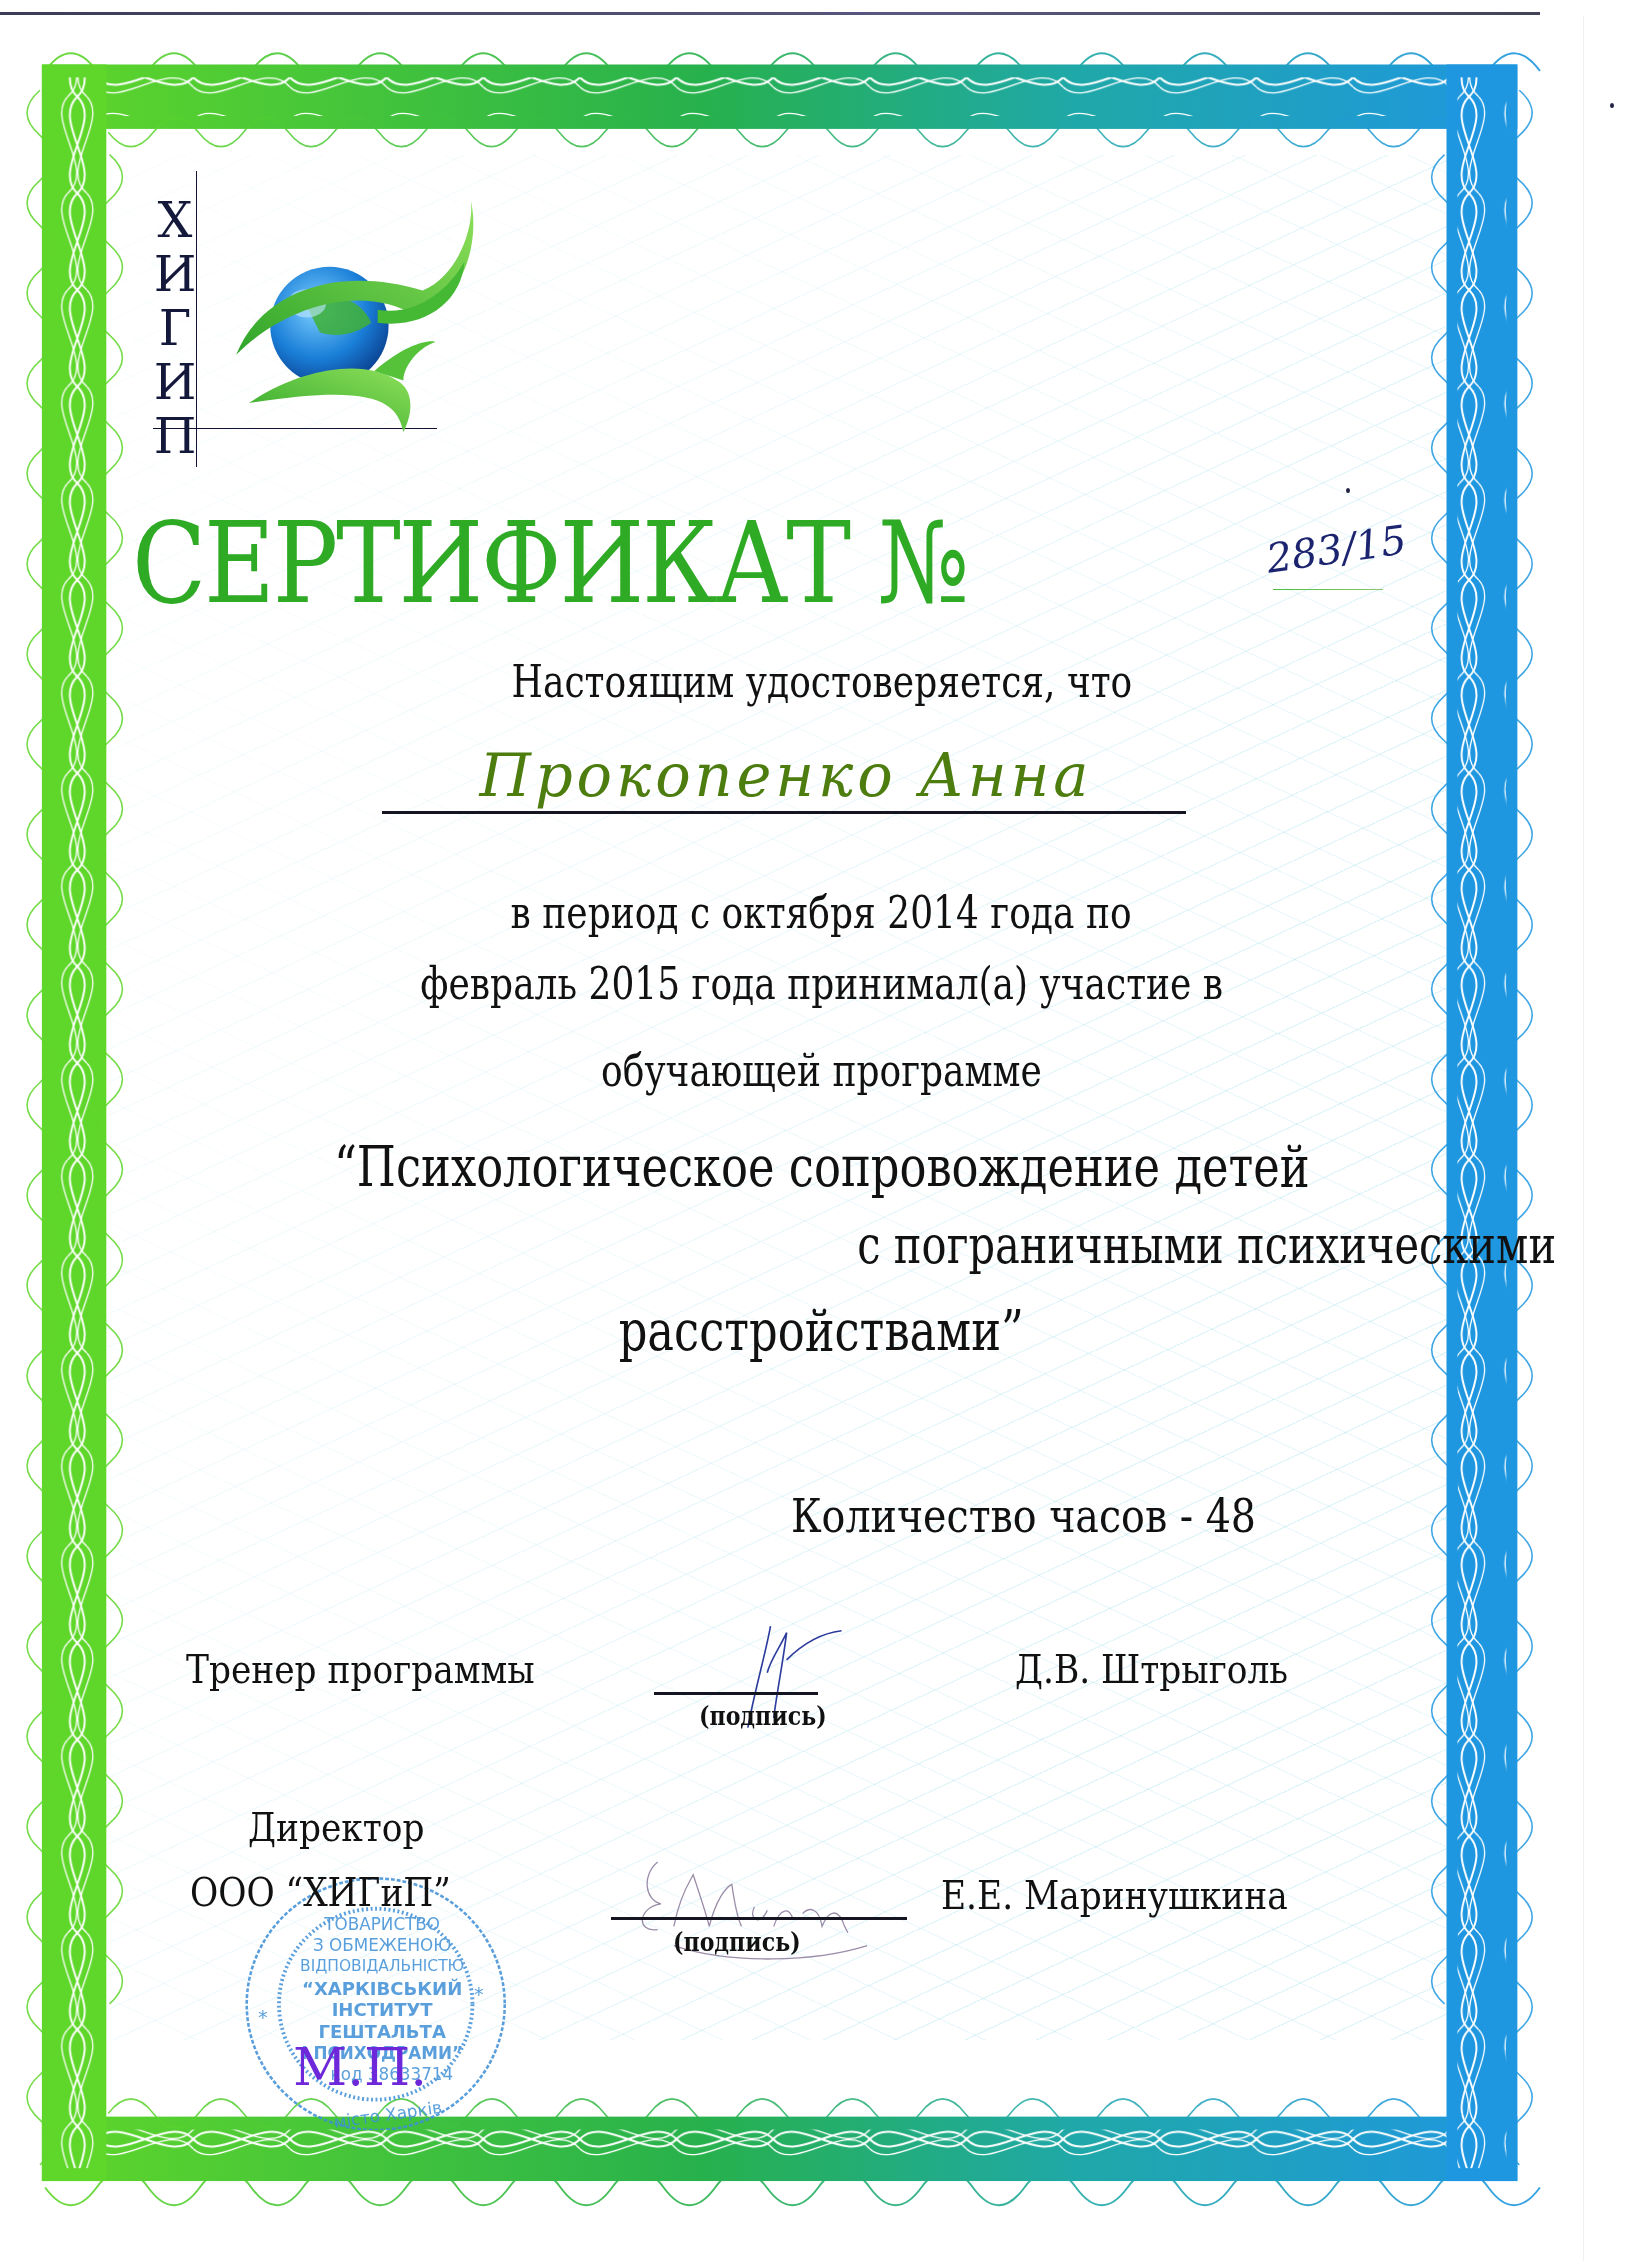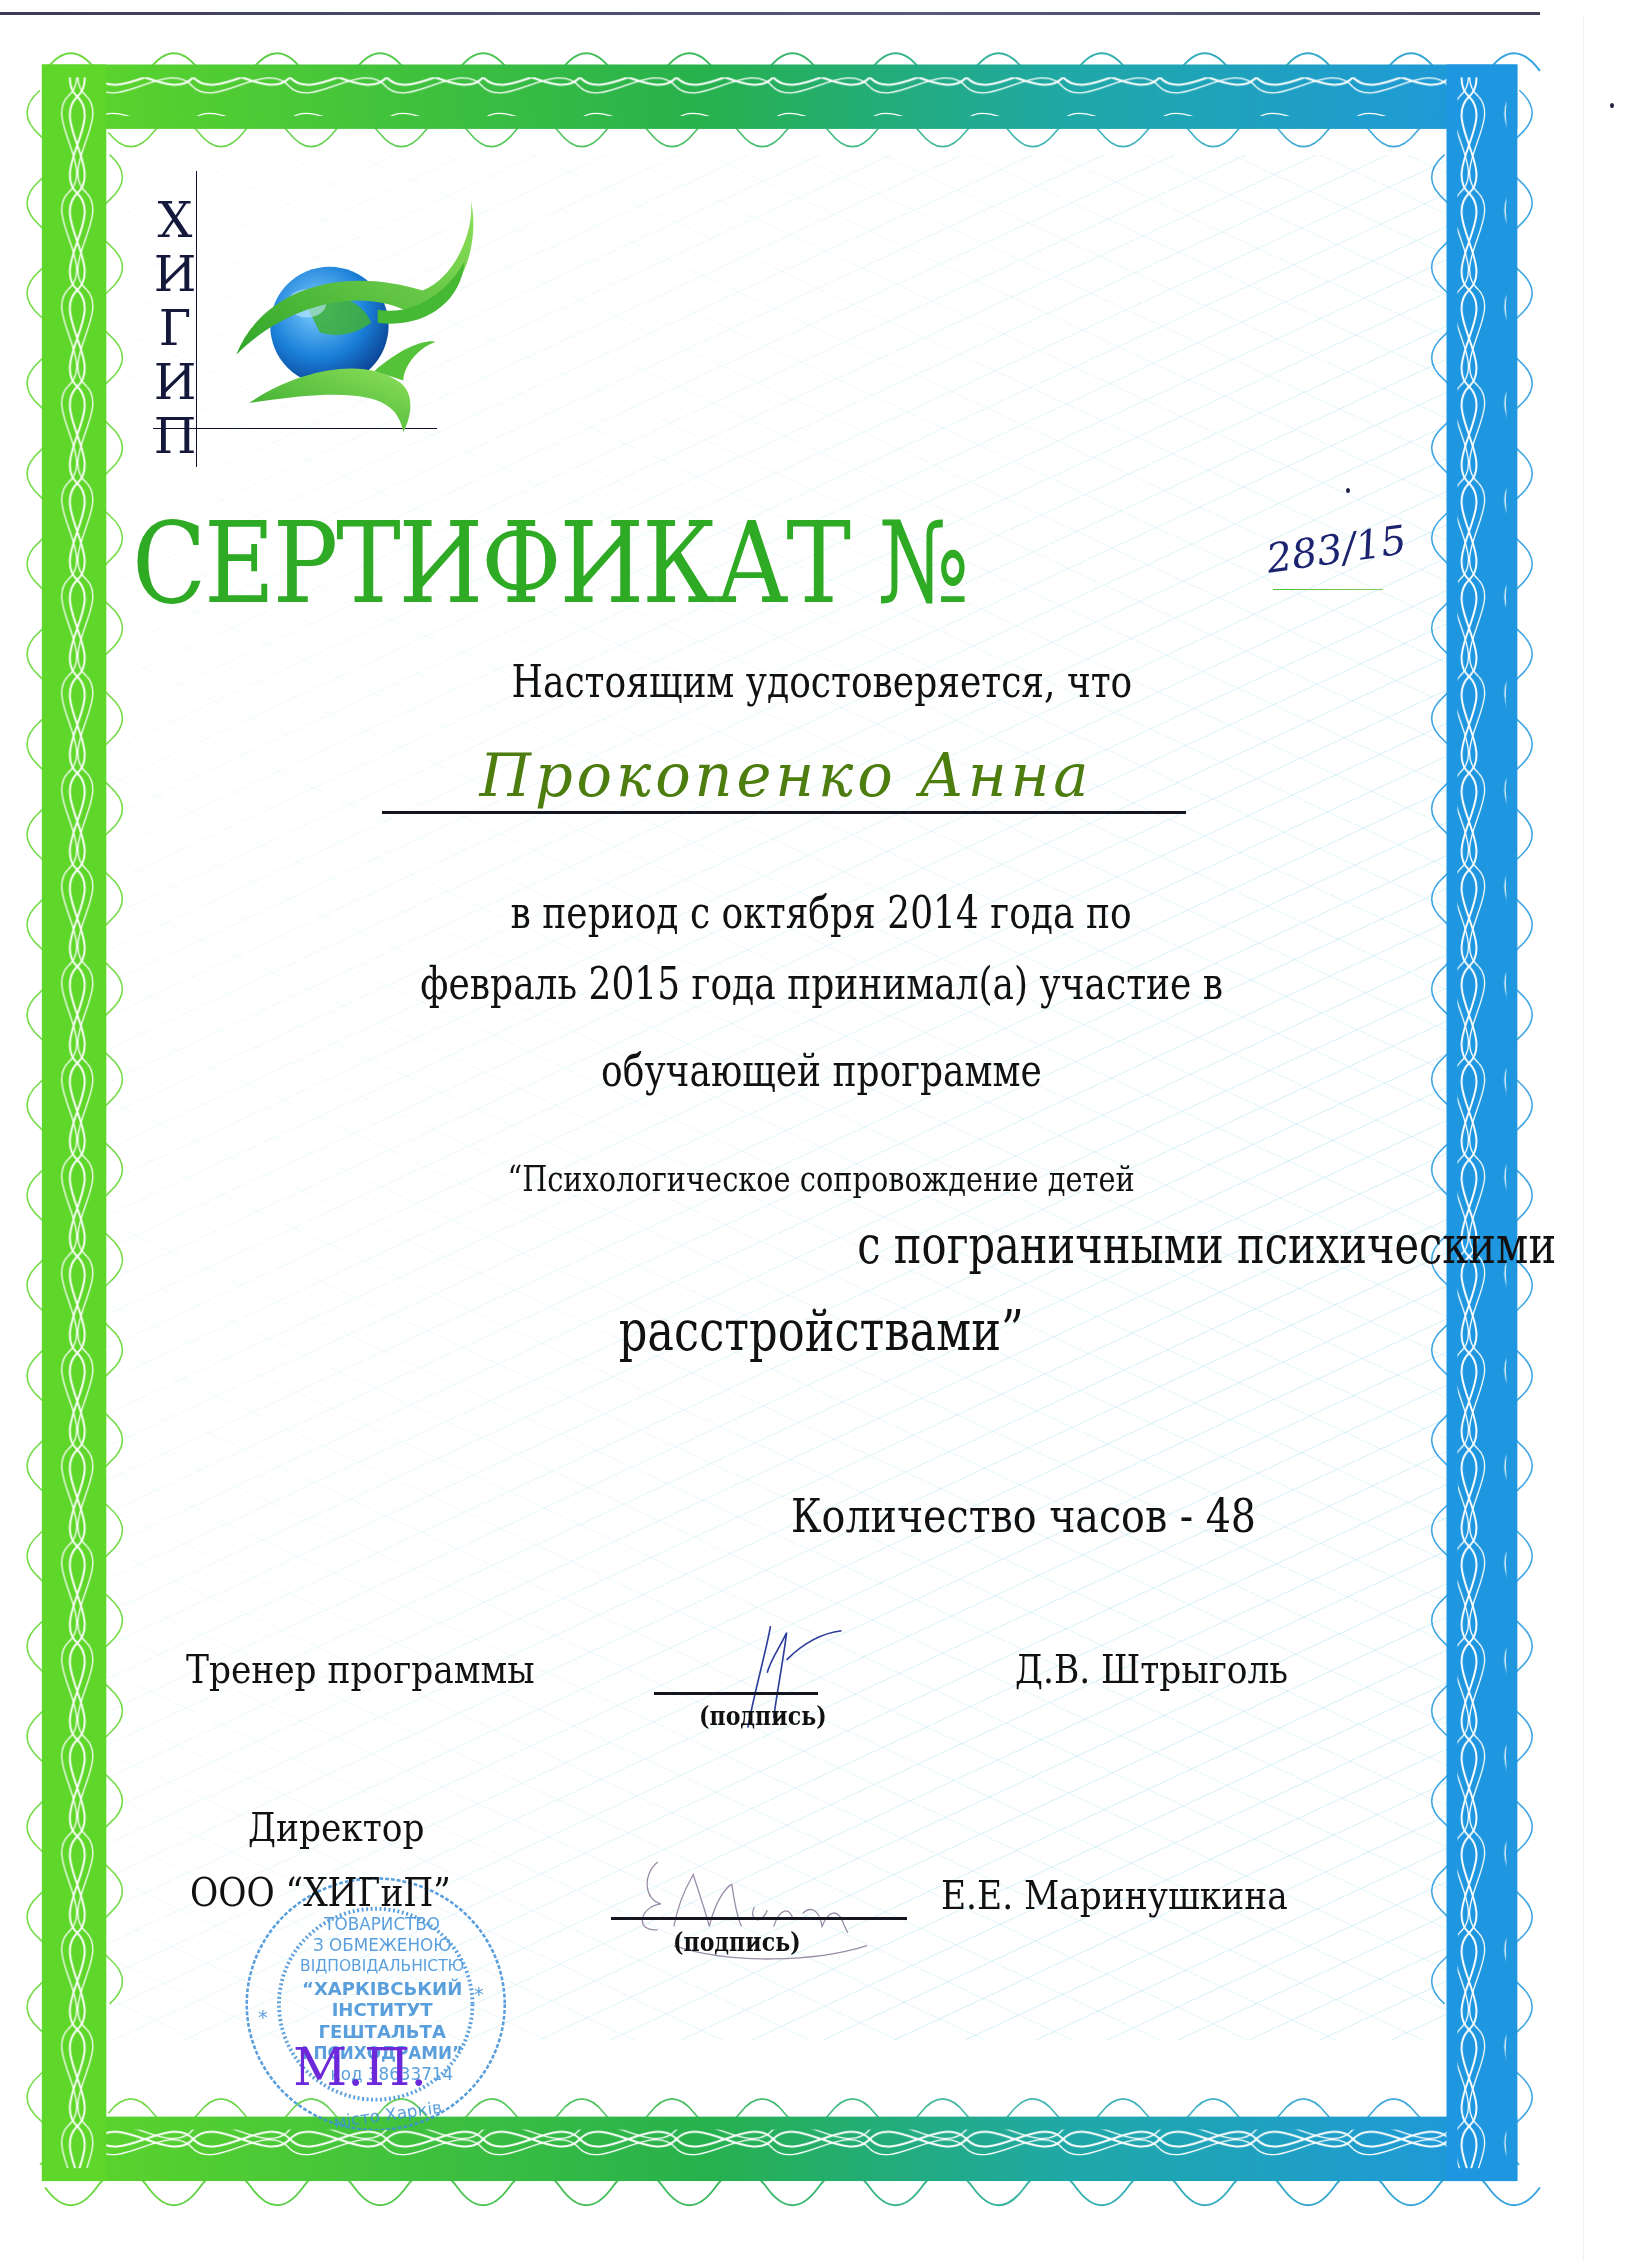--- a/index.html
+++ b/index.html
@@ -214,21 +214,21 @@
 <div class="line" style="top:886px;">
   <span class="sq">в период с октября 2014 года по</span>
 </div>
 <div class="line" style="top:957px;">
   <span class="sq">февраль 2015 года принимал(а) участие в</span>
 </div>
 <div class="line" style="top:1044px;">
   <span class="sq">обучающей программе</span>
 </div>
 
-<div class="line" style="top:1134px; font-size:36px;margin-top:24px;">
+<div class="line" style="top:1134px; font-size:56px;">
   <span class="sq">“Психологическое сопровождение детей</span>
 </div>
 <div class="line" style="top:1215px; font-size:52px;text-align:right;">
   <span class="sq">с пограничными психическими</span>
 </div>
 <div class="line" style="top:1298px; font-size:56px;">
   <span class="sq">расстройствами”</span>
 </div>
 
 <div class="hours">Количество часов - 48</div>

